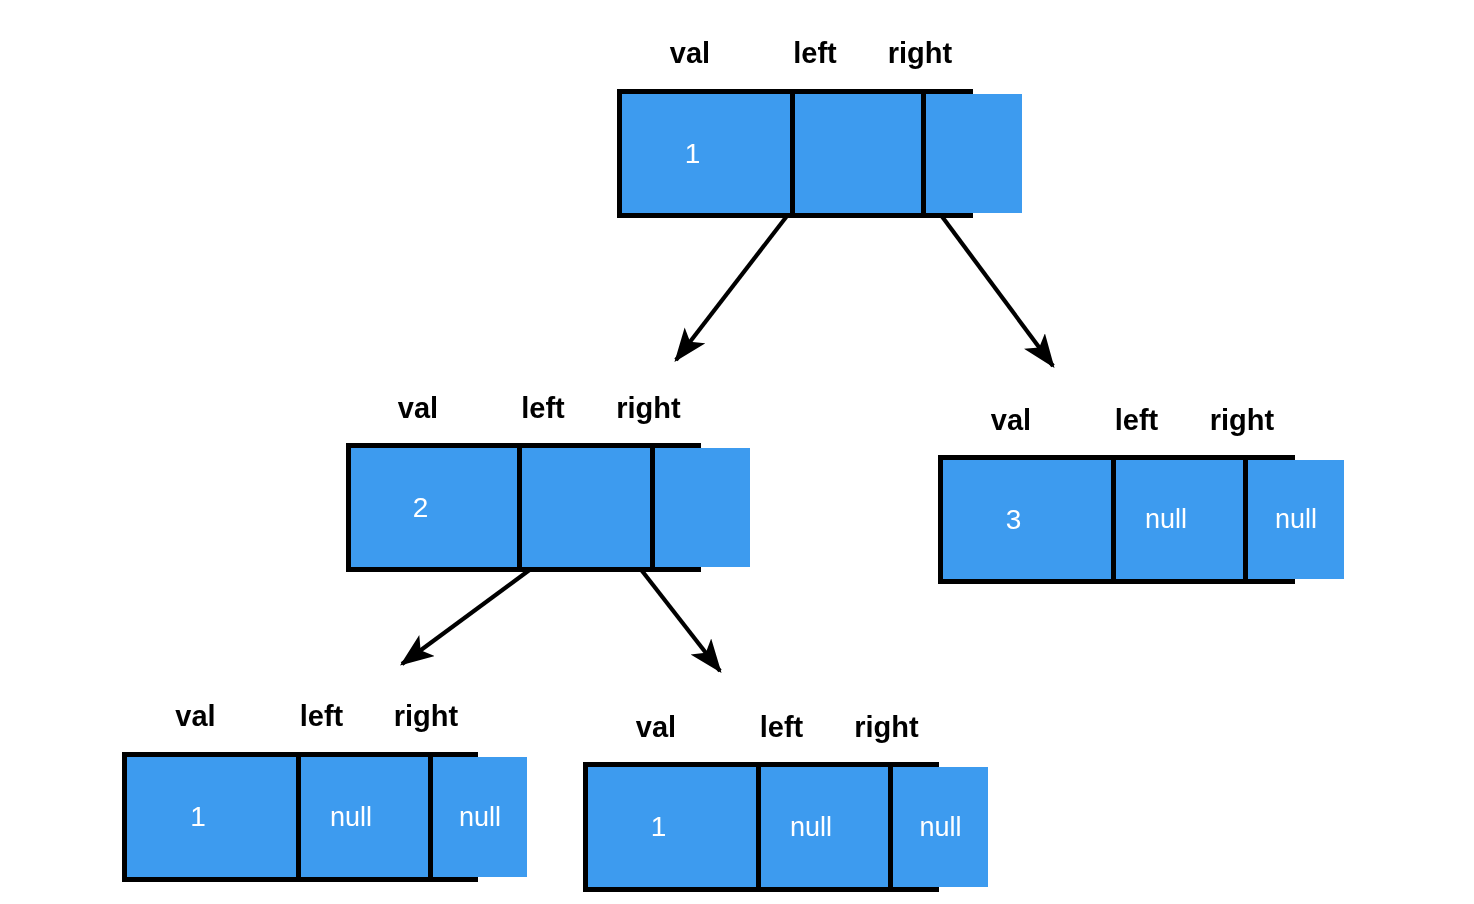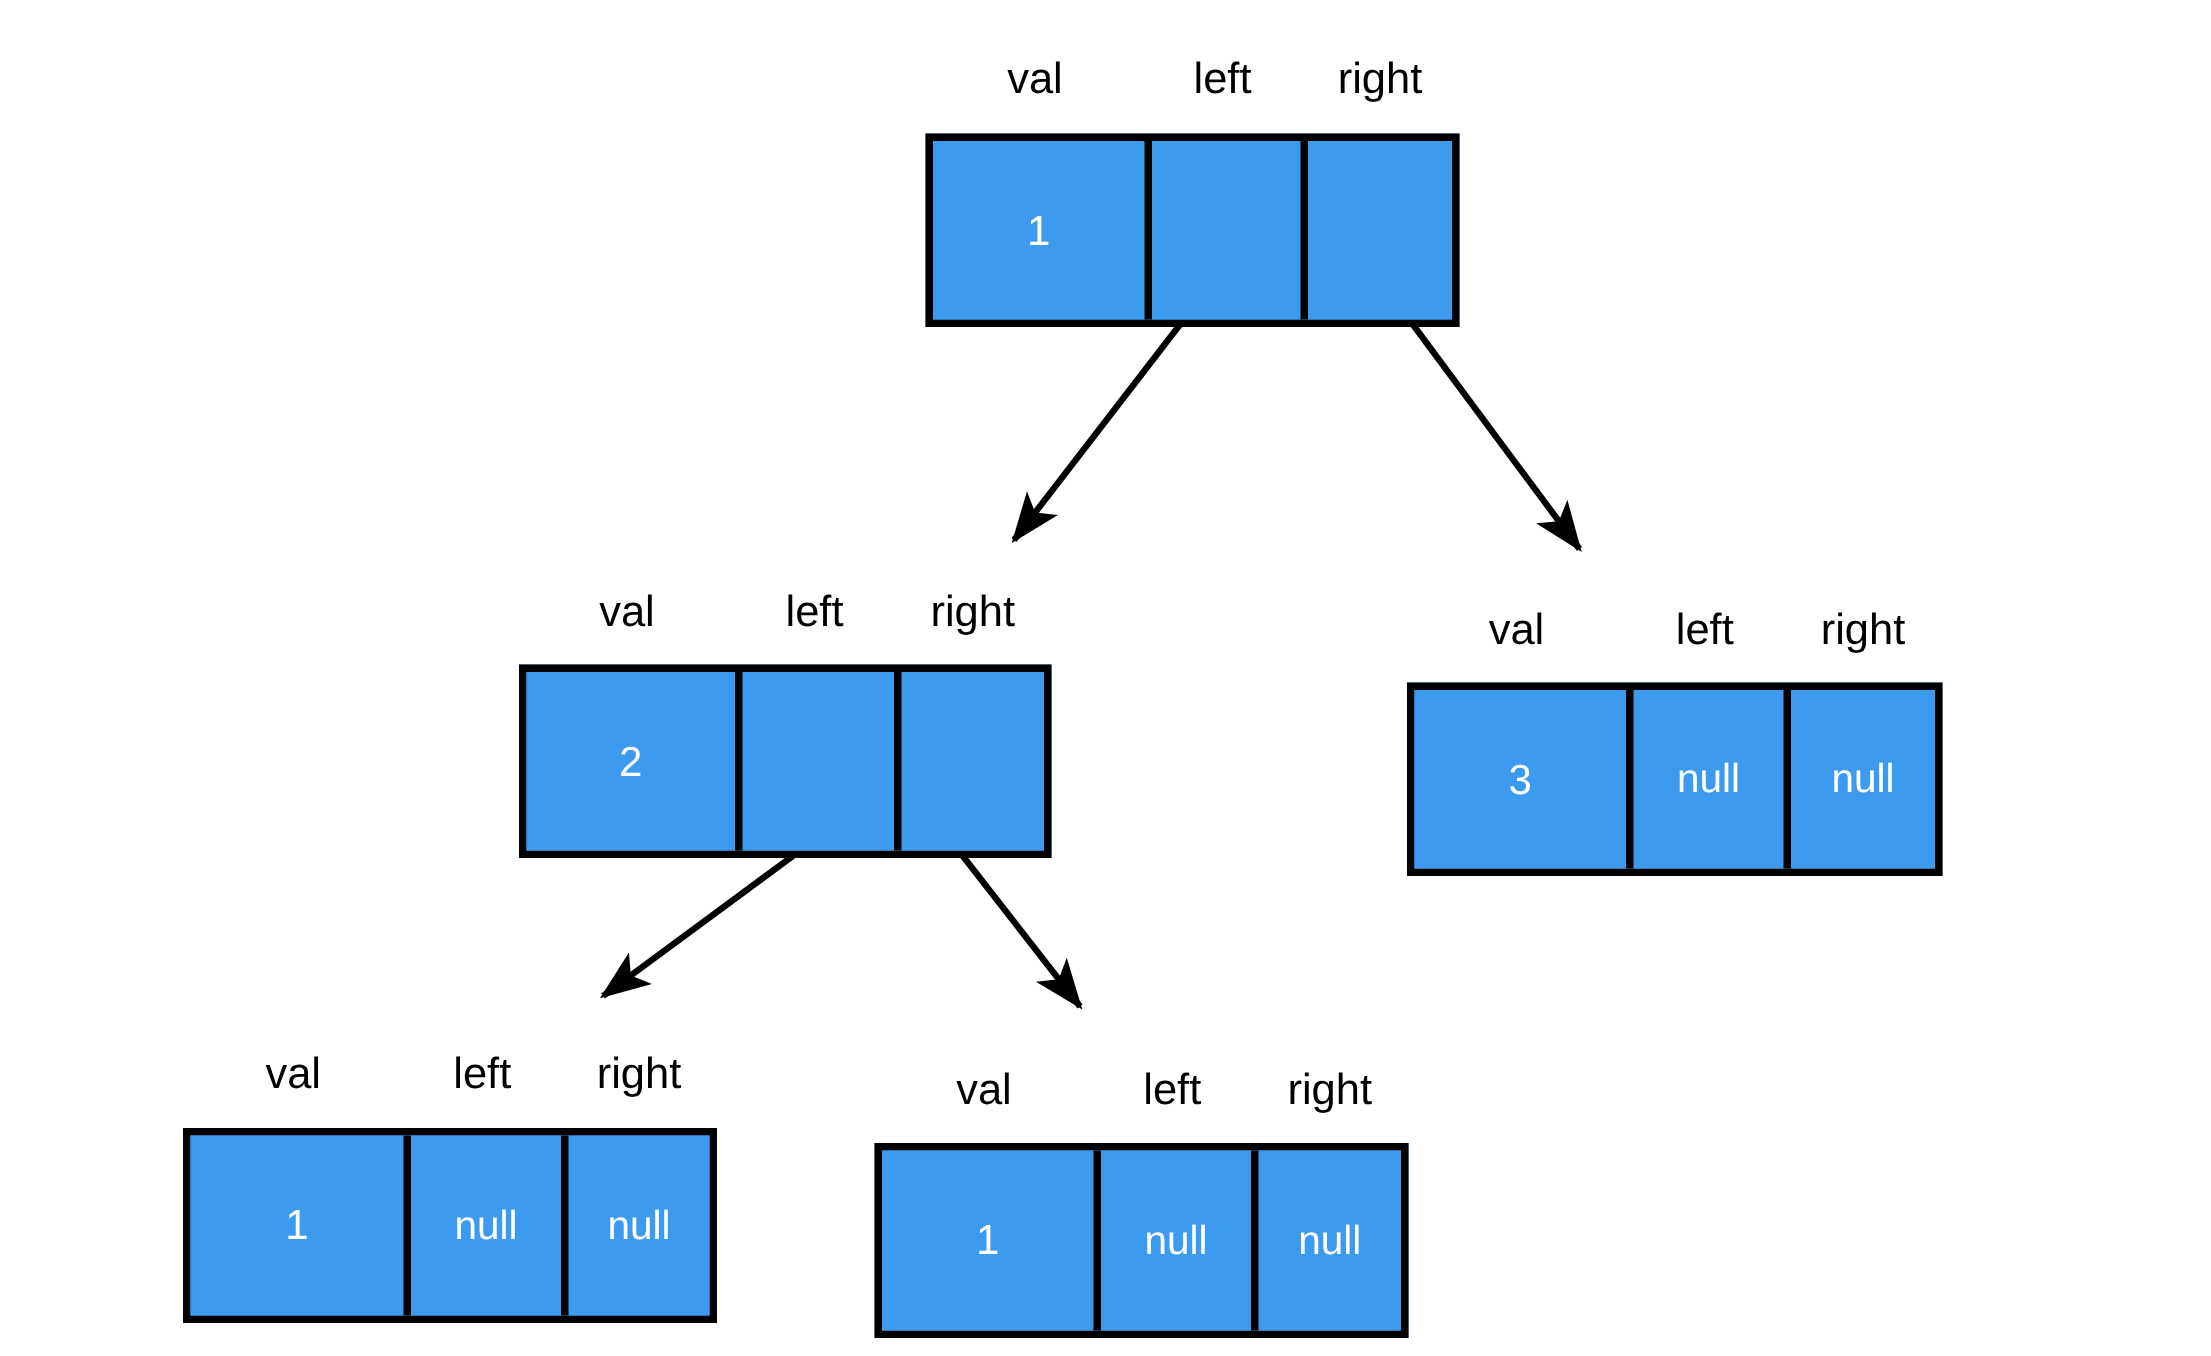--- a/index.html
+++ b/index.html
@@ -20,21 +20,21 @@
     left: 0;
     top: 0;
     width: 1474px;
     height: 904px;
     pointer-events: none;
   }
   .node {
     position: absolute;
   }
   .col-label {
-    font-weight: normal;
+    font-weight: bold;
     font-size: 29px;
     color: #000000;
     text-align: center;
     line-height: 1;
     white-space: nowrap;
   }
   .node-boxes {
     position: absolute;
     display: flex;
     flex-direction: row;
@@ -48,20 +48,21 @@
     display: flex;
     align-items: center;
     justify-content: center;
     color: #ffffff;
     font-size: 27px;
     font-weight: normal;
     line-height: 1;
   }
   .cell.divider {
     border-left: 5px solid #000000;
+    margin-left: 27px;
   }
   .cell.val {
     font-size: 28px;
   }
   .watermark {
     position: absolute;
     color: #f2f2f2;
     font-size: 17px;
     letter-spacing: 1px;
     white-space: nowrap;

